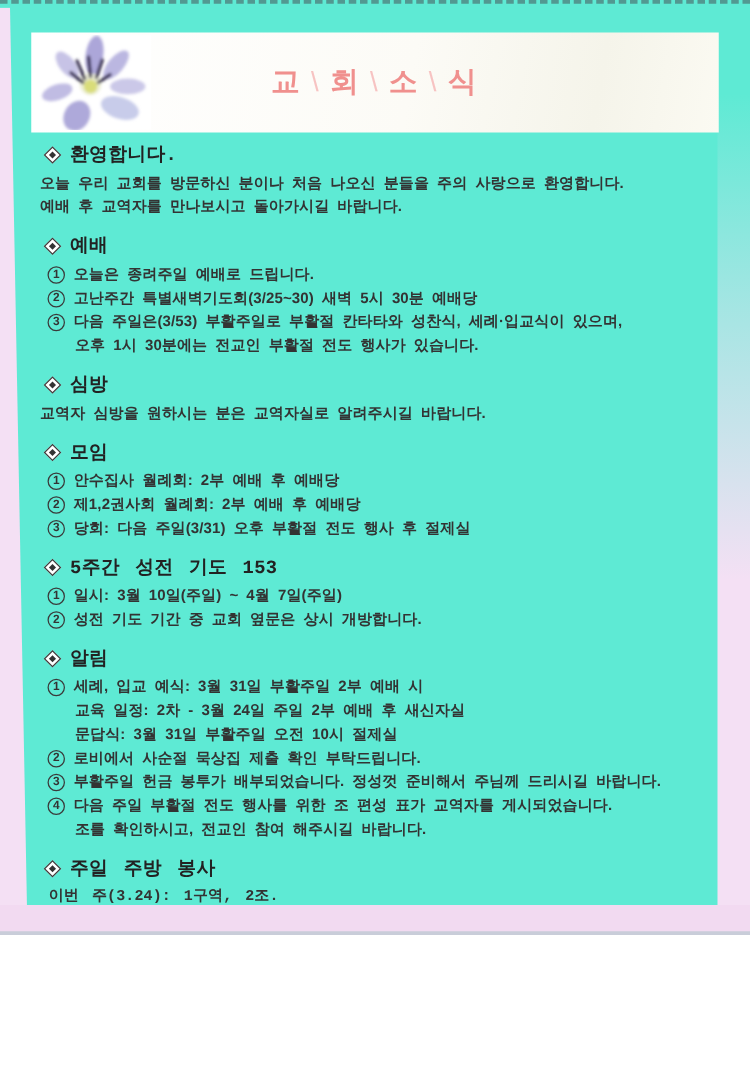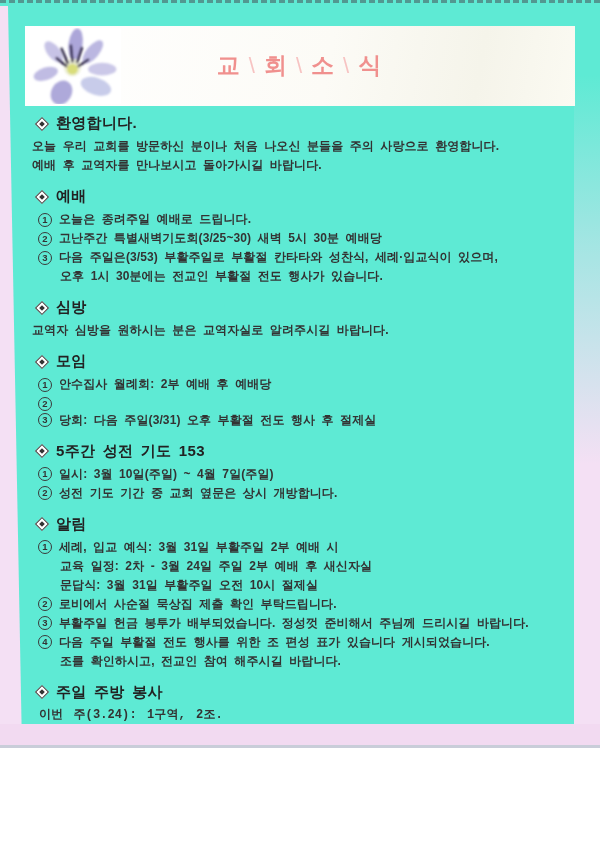--- a/index.html
+++ b/index.html
@@ -28,21 +28,21 @@
   }
   .title .sep{color:#f7c3c2;font-weight:400;margin:0 7px;font-size:22px;}
 
   
   .content{position:absolute;top:114px;left:30px;right:28px;}
   .sec{margin-bottom:12px;}
   .sec-heading{display:flex;align-items:center;margin-bottom:4px;padding-left:6px;}
   .diamond{display:inline-block;width:8px;height:8px;border:1.6px solid #3c3c3c;
     transform:rotate(45deg);position:relative;margin:0 9px 0 1px;flex:none;background:#fff;}
   .diamond::after{content:"";position:absolute;left:1.6px;top:1.6px;right:1.6px;bottom:1.6px;background:#333;}
-  .h-label{font-size:15px;font-weight:700;color:#222;letter-spacing:.3px;word-spacing:3px;white-space:nowrap;}
+  .h-label{font-size:15px;font-weight:700;color:#222;letter-spacing:.3px;word-spacing:3px;white-space:nowrap;font-family:Liberation Mono, monospace;}
 
   .line{display:flex;align-items:flex-start;line-height:19px;padding-left:2px;}
   .line.num{padding-left:8px;}
   .line.cont{padding-left:30px;}
   .line.ind8{padding-left:9px;font-family:Liberation Mono, monospace;}
   .marker{
     box-sizing:border-box;width:14px;height:14px;border:1.2px solid #3a3a3a;border-radius:50%;
     font-size:9.5px;line-height:11.5px;text-align:center;font-weight:700;color:#333;
     margin:2.5px 7px 0 0;flex:none;
   }
@@ -144,20 +144,21 @@
       <div class="sec-heading">
         <span class="diamond"></span>
         <span class="h-label">모임</span>
       </div>
       <div class="line num">
           <span class="marker">1</span>
           <span class="txt">안수집사 월례회: 2부 예배 후 예배당</span>
         </div>
       <div class="line num">
           <span class="marker">2</span>
+          <span class="txt">제1,2권사회 월례회: 2부 예배 후 예배당</span>
         </div>
       <div class="line num">
           <span class="marker">3</span>
           <span class="txt">당회: 다음 주일(3/31) 오후 부활절 전도 행사 후 절제실</span>
         </div>
     </div>
 
     <div class="sec">
       <div class="sec-heading">
         <span class="diamond"></span>
@@ -191,21 +192,21 @@
       <div class="line num">
           <span class="marker">2</span>
           <span class="txt">로비에서 사순절 묵상집 제출 확인 부탁드립니다.</span>
         </div>
       <div class="line num">
           <span class="marker">3</span>
           <span class="txt">부활주일 헌금 봉투가 배부되었습니다. 정성껏 준비해서 주님께 드리시길 바랍니다.</span>
         </div>
       <div class="line num">
           <span class="marker">4</span>
-          <span class="txt">다음 주일 부활절 전도 행사를 위한 조 편성 표가 있습니다 게시되었습니다.</span>
+          <span class="txt">다음 주일 부활절 전도 행사를 위한 조 편성 표가 교역자를 게시되었습니다.</span>
         </div>
       <div class="line cont">
           <span class="txt">조를 확인하시고, 전교인 참여 해주시길 바랍니다.</span>
         </div>
     </div>
 
     <div class="sec">
       <div class="sec-heading">
         <span class="diamond"></span>
         <span class="h-label">주일 주방 봉사</span>

